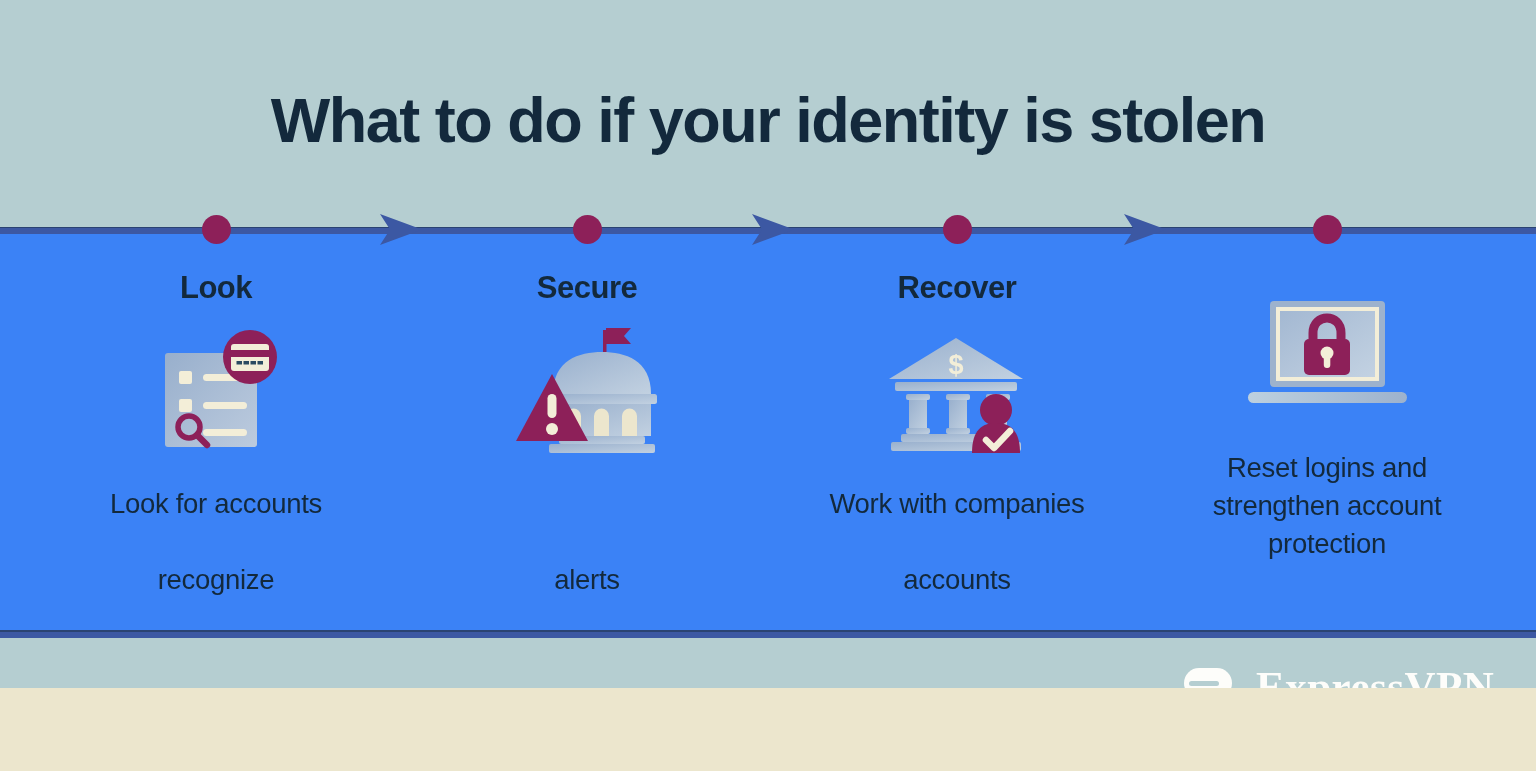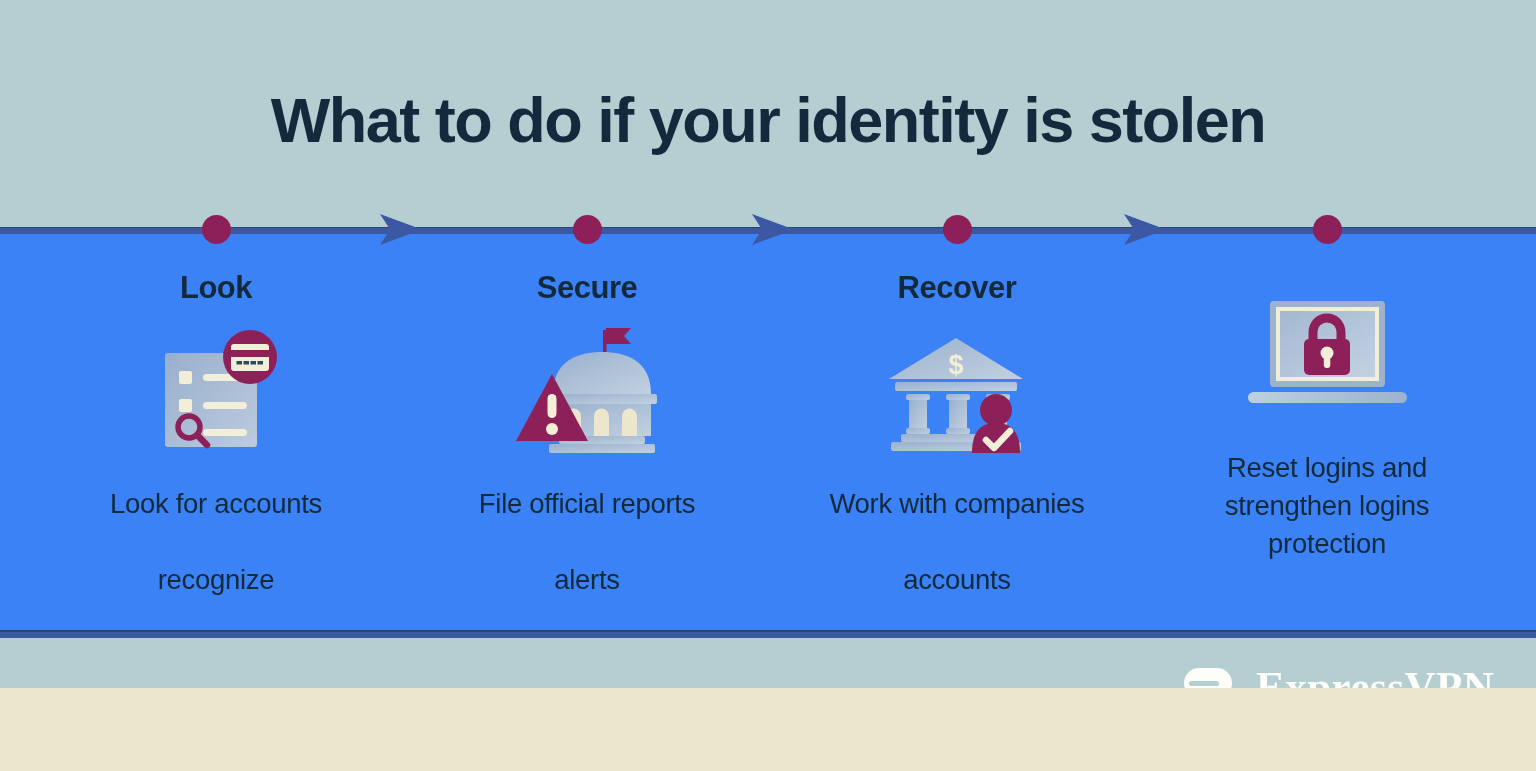--- a/index.html
+++ b/index.html
@@ -119,21 +119,21 @@
             <circle cx="118.5" cy="92" r="7.5"></circle>
         </g>
         <rect x="48" y="112" width="86" height="8" rx="2" fill="url(#gdome)"></rect>
         <rect x="38" y="120" width="106" height="9" rx="2" fill="url(#gdome)"></rect>
         <polygon points="41,50 77,117 5,117" fill="#8d2059"></polygon>
         <rect x="36.5" y="70" width="9" height="24" rx="4.5" fill="#f3eed8"></rect>
         <circle cx="41" cy="105" r="6" fill="#f3eed8"></circle>
       </svg>
     </div>
     <div class="step-desc">
-      <span>File official reports</span><br>
+      <br>
       <br>
       <span>alerts</span>
     </div>
   </div>
 
   <div class="step" style="left:772px">
     <div class="step-label">Recover</div>
     <div class="step-icon">
       <svg width="152" height="130" viewBox="0 0 152 130">
         <defs>
@@ -188,21 +188,21 @@
         <rect x="40" y="14" width="95" height="66" fill="url(#gscr)"></rect>
         <path d="M73 42 v-6 c0 -20 28 -20 28 0 v6" fill="none" stroke="#8d2059" stroke-width="9"></path>
         <rect x="64" y="42" width="46" height="36" rx="5" fill="#8d2059"></rect>
         <circle cx="87" cy="56" r="6.5" fill="#f3eed8"></circle>
         <rect x="83.8" y="58" width="6.5" height="13" rx="3" fill="#f3eed8"></rect>
         <rect x="8" y="95" width="159" height="11" rx="5.5" fill="url(#gbase)"></rect>
       </svg>
     </div>
     <div class="step-desc">
       <span>Reset logins and</span><br>
-      <span>strengthen logins</span><br>
+      <span>strengthen account</span><br>
       <span>protection</span>
     </div>
   </div>
 
   <div class="footer-logo">
     <svg width="86" height="78" viewBox="0 0 86 78">
       <g fill="#fdfdfa">
         <polygon points="2,52 78,31 80,54 18,61"></polygon>
         <rect x="28" y="6" width="48" height="30" rx="15"></rect>
         <rect x="18" y="56" width="50" height="20" rx="10"></rect>

